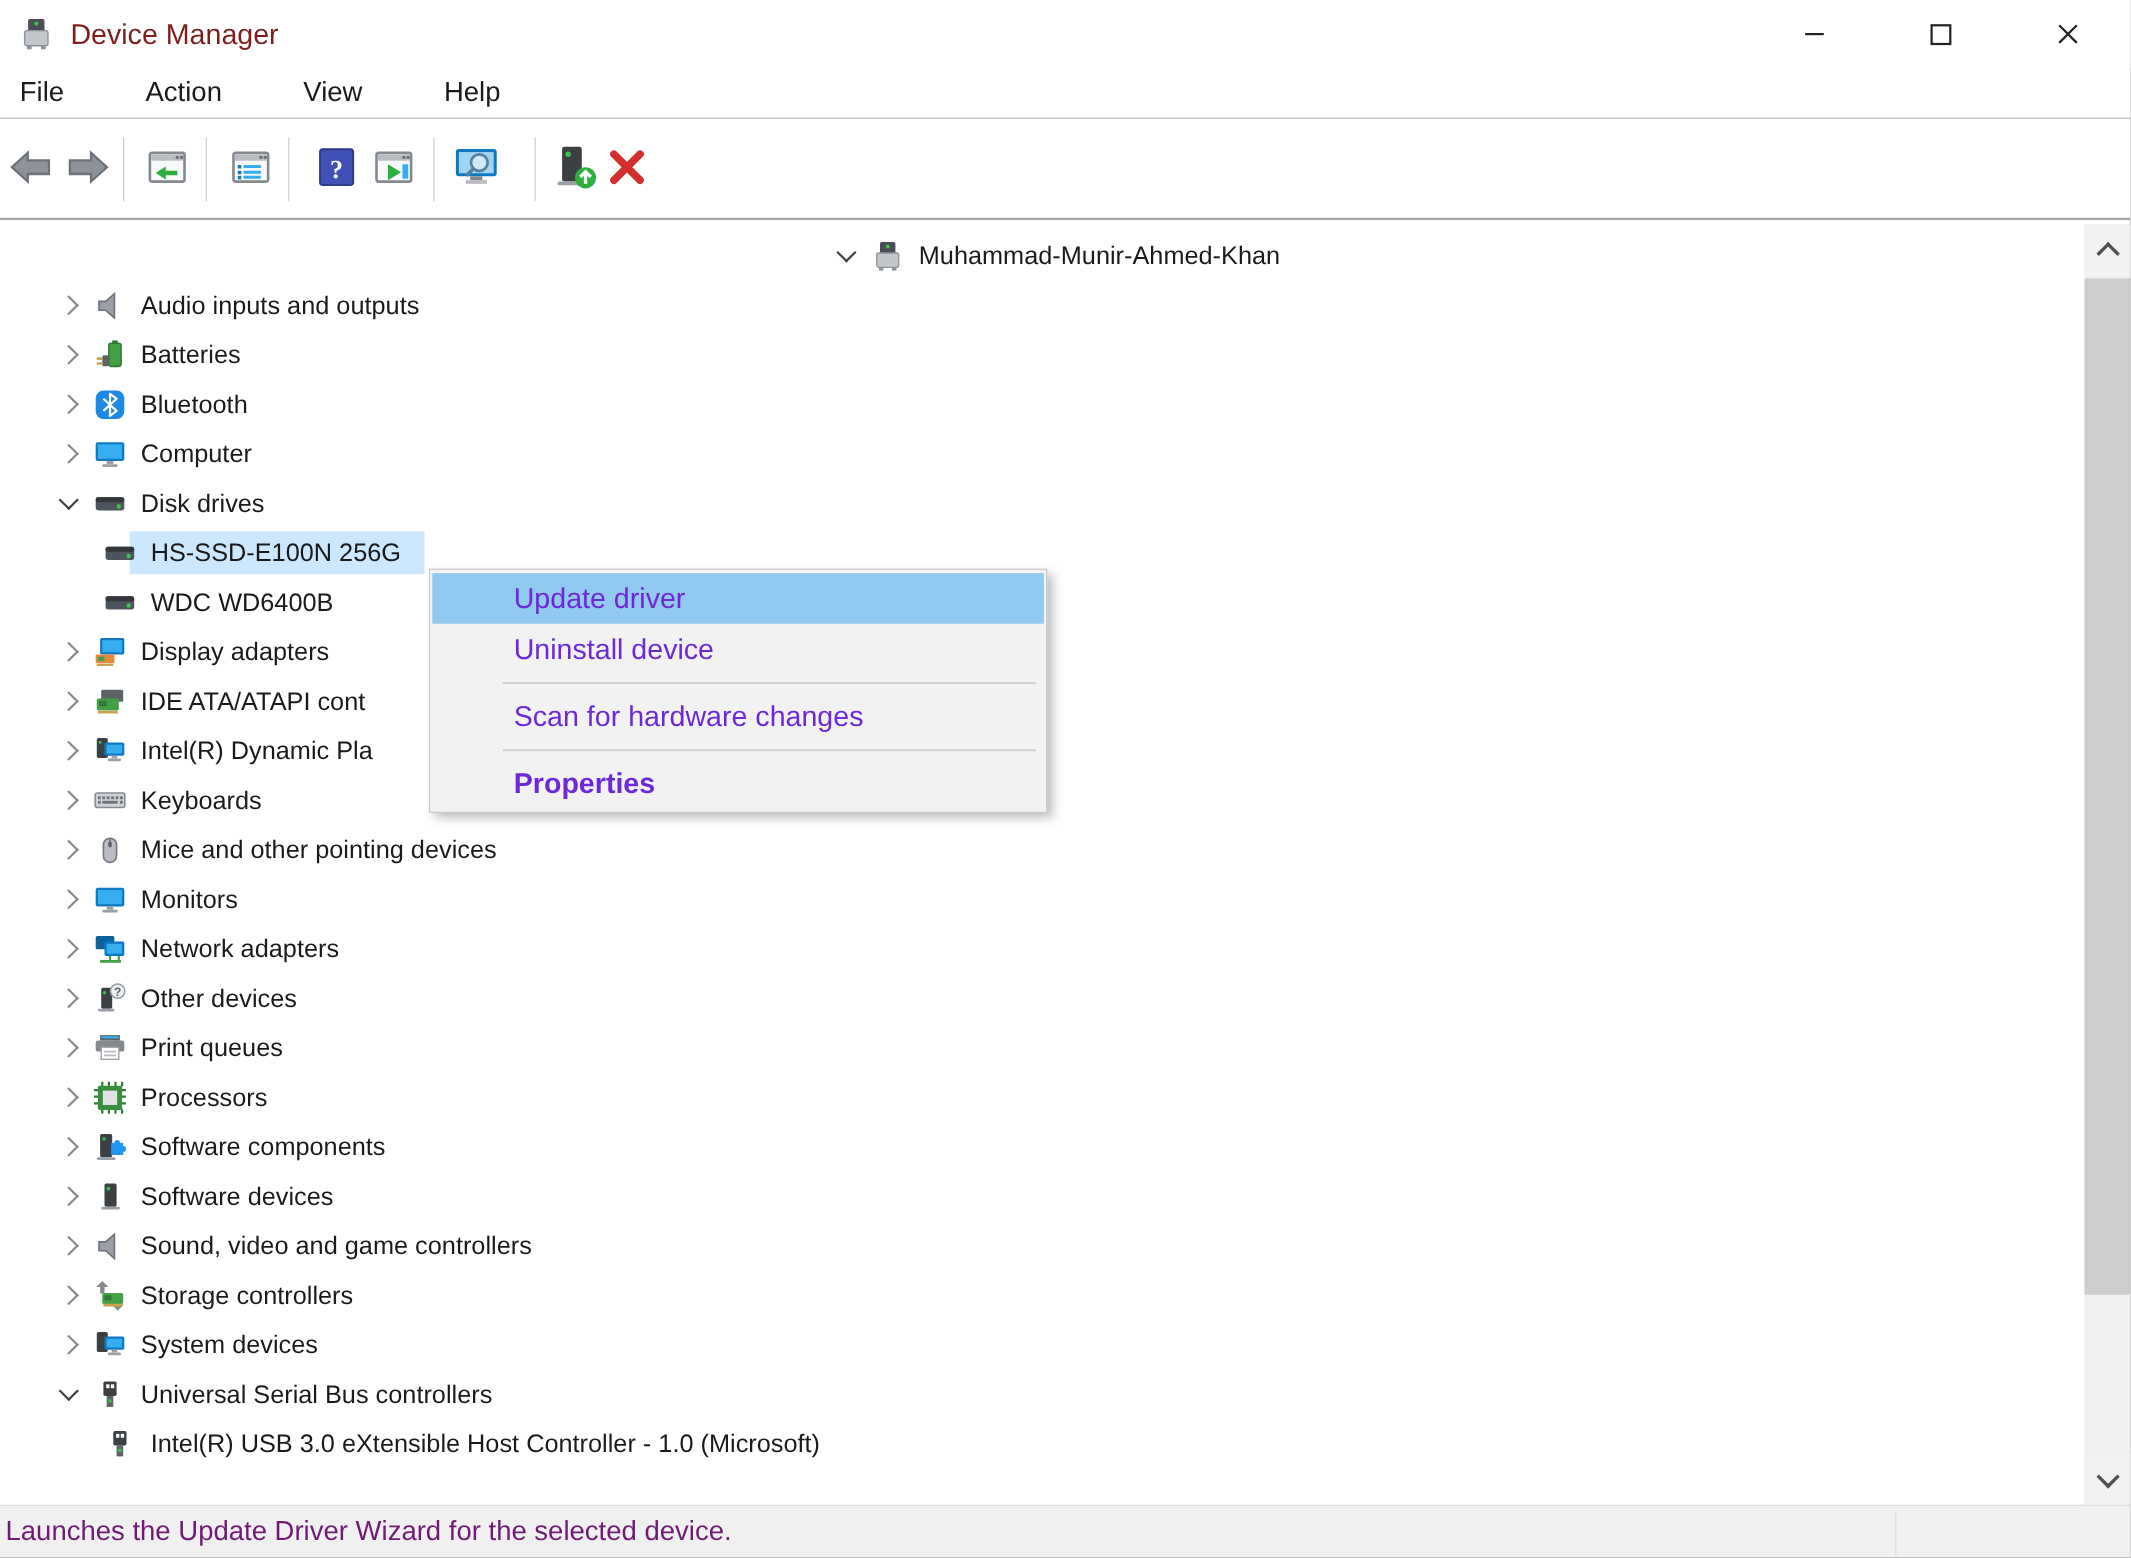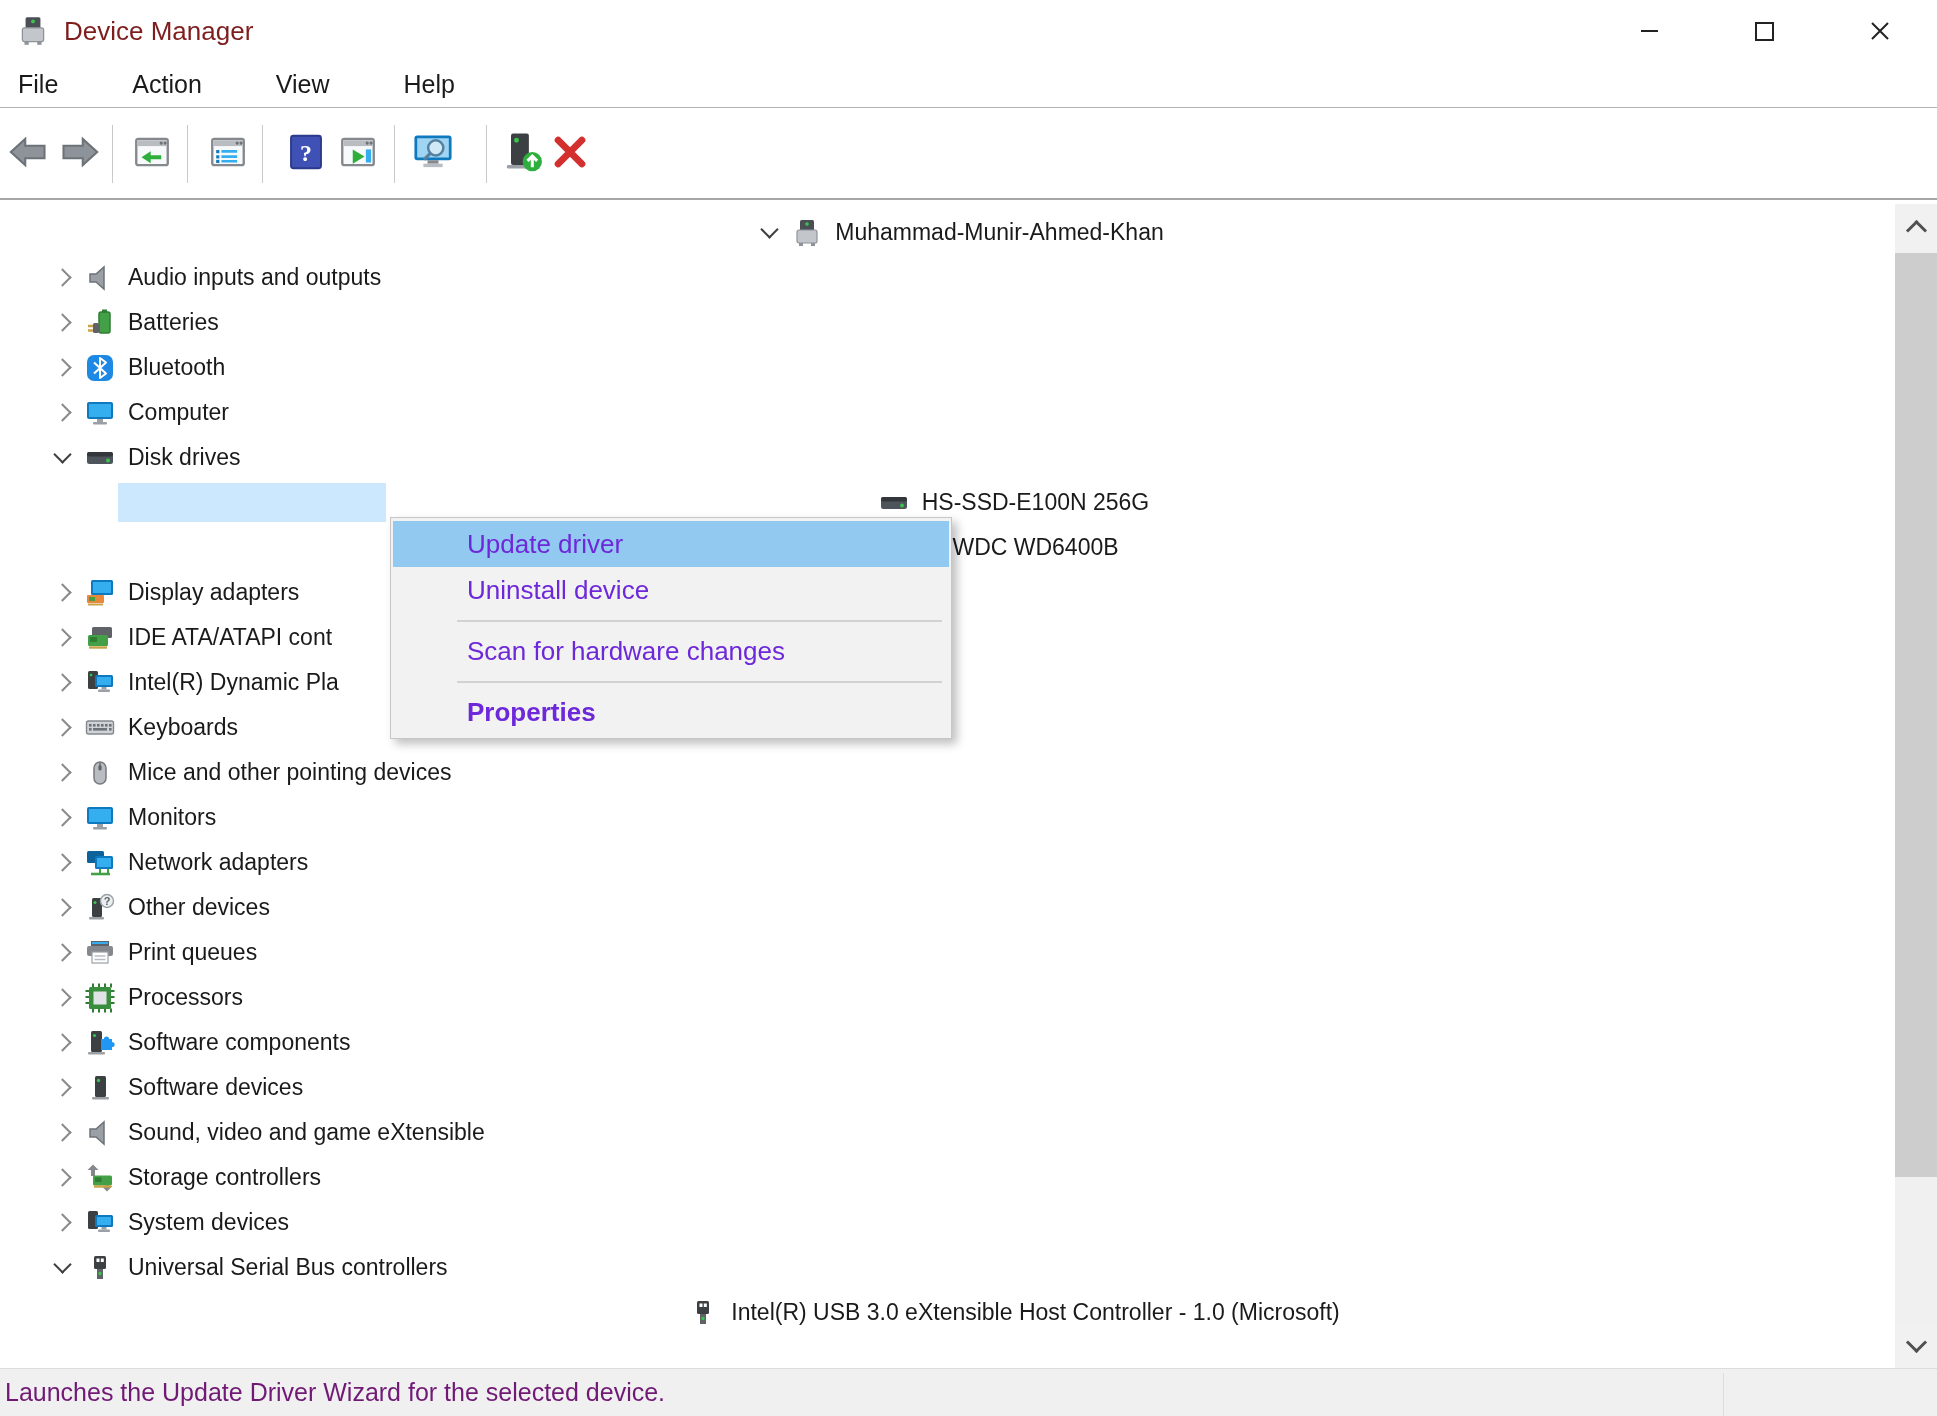--- a/index.html
+++ b/index.html
@@ -22,21 +22,21 @@
   .toolbar{position:absolute;top:109px;left:0;right:0;height:91px;background:#fff;
     border-bottom:2px solid #a6a6a6;box-sizing:border-box;}
   .tool-btn{position:absolute;top:18px;width:48px;height:54px;display:flex;align-items:center;justify-content:center;}
   .tool-sep{position:absolute;top:16px;width:1px;height:58px;background:#c9c9c9;}
 
   
   .tree{position:absolute;top:204px;left:0;width:1895px;height:1164px;overflow:hidden;background:#fff;padding-top:6px;box-sizing:border-box;}
   .tree-row{position:relative;height:45px;display:flex;align-items:center;font-size:23px;white-space:nowrap;}
   .tree-row.lvl0{padding-left:20px;justify-content:center;}
   .tree-row.lvl1{padding-left:44px;}
-  .tree-row.lvl2{padding-left:92px;justify-content:center;}
+  .tree-row.lvl2{padding-left:53px;}
   .chev-box{width:36px;height:45px;display:flex;align-items:center;justify-content:center;flex:0 0 auto;z-index:1;}
   .chev{display:inline-block;width:11px;height:11px;border-right:2px solid #8a8a8a;border-bottom:2px solid #8a8a8a;}
   .chev.c{transform:rotate(-45deg);}
   .chev.e{border-color:#3f3f3f;border-width:2.5px;transform:rotate(45deg);margin-top:-6px;}
   .tree-icon{width:40px;height:40px;display:flex;align-items:center;justify-content:center;flex:0 0 auto;z-index:1;}
   .tree-label{margin-left:8px;z-index:1;}
   .row-hl{position:absolute;left:118px;top:3px;width:268px;height:39px;background:#cce8ff;z-index:0;}
 
   
   .scrollbar{position:absolute;top:204px;right:0;width:42px;height:1164px;background:#f0f0f0;}
@@ -471,21 +471,21 @@
       </div>
       <div class="tree-row lvl1">
         <div class="chev-box">
           <span class="chev c"></span>
         </div>
         <div class="tree-icon">
           <svg width="32" height="32" viewBox="0 0 32 32">
             <path d="M6 12 h6 l8 -7 v22 l-8 -7 H6 z" fill="#9aa0a6" stroke="#6d7278" stroke-width="1.5"></path>
           </svg>
         </div>
-        <div class="tree-label">Sound, video and game eXtensible</div>
+        <div class="tree-label">Sound, video and game controllers</div>
       </div>
       <div class="tree-row lvl1">
         <div class="chev-box">
           <span class="chev c"></span>
         </div>
         <div class="tree-icon">
           <svg width="32" height="32" viewBox="0 0 32 32">
             <path d="M9 2.5 l-5.5 5.5 h3.5 v6 h4 v-6 h3.5 z" fill="#85898e"></path>
             <path d="M23 29.5 l5.5 -5.5 h-3.5 v-6 h-4 v6 h-3.5 z" fill="#85898e"></path>
             <rect x="9" y="13.5" width="19" height="10" rx="1.5" fill="#43a047"></rect>

